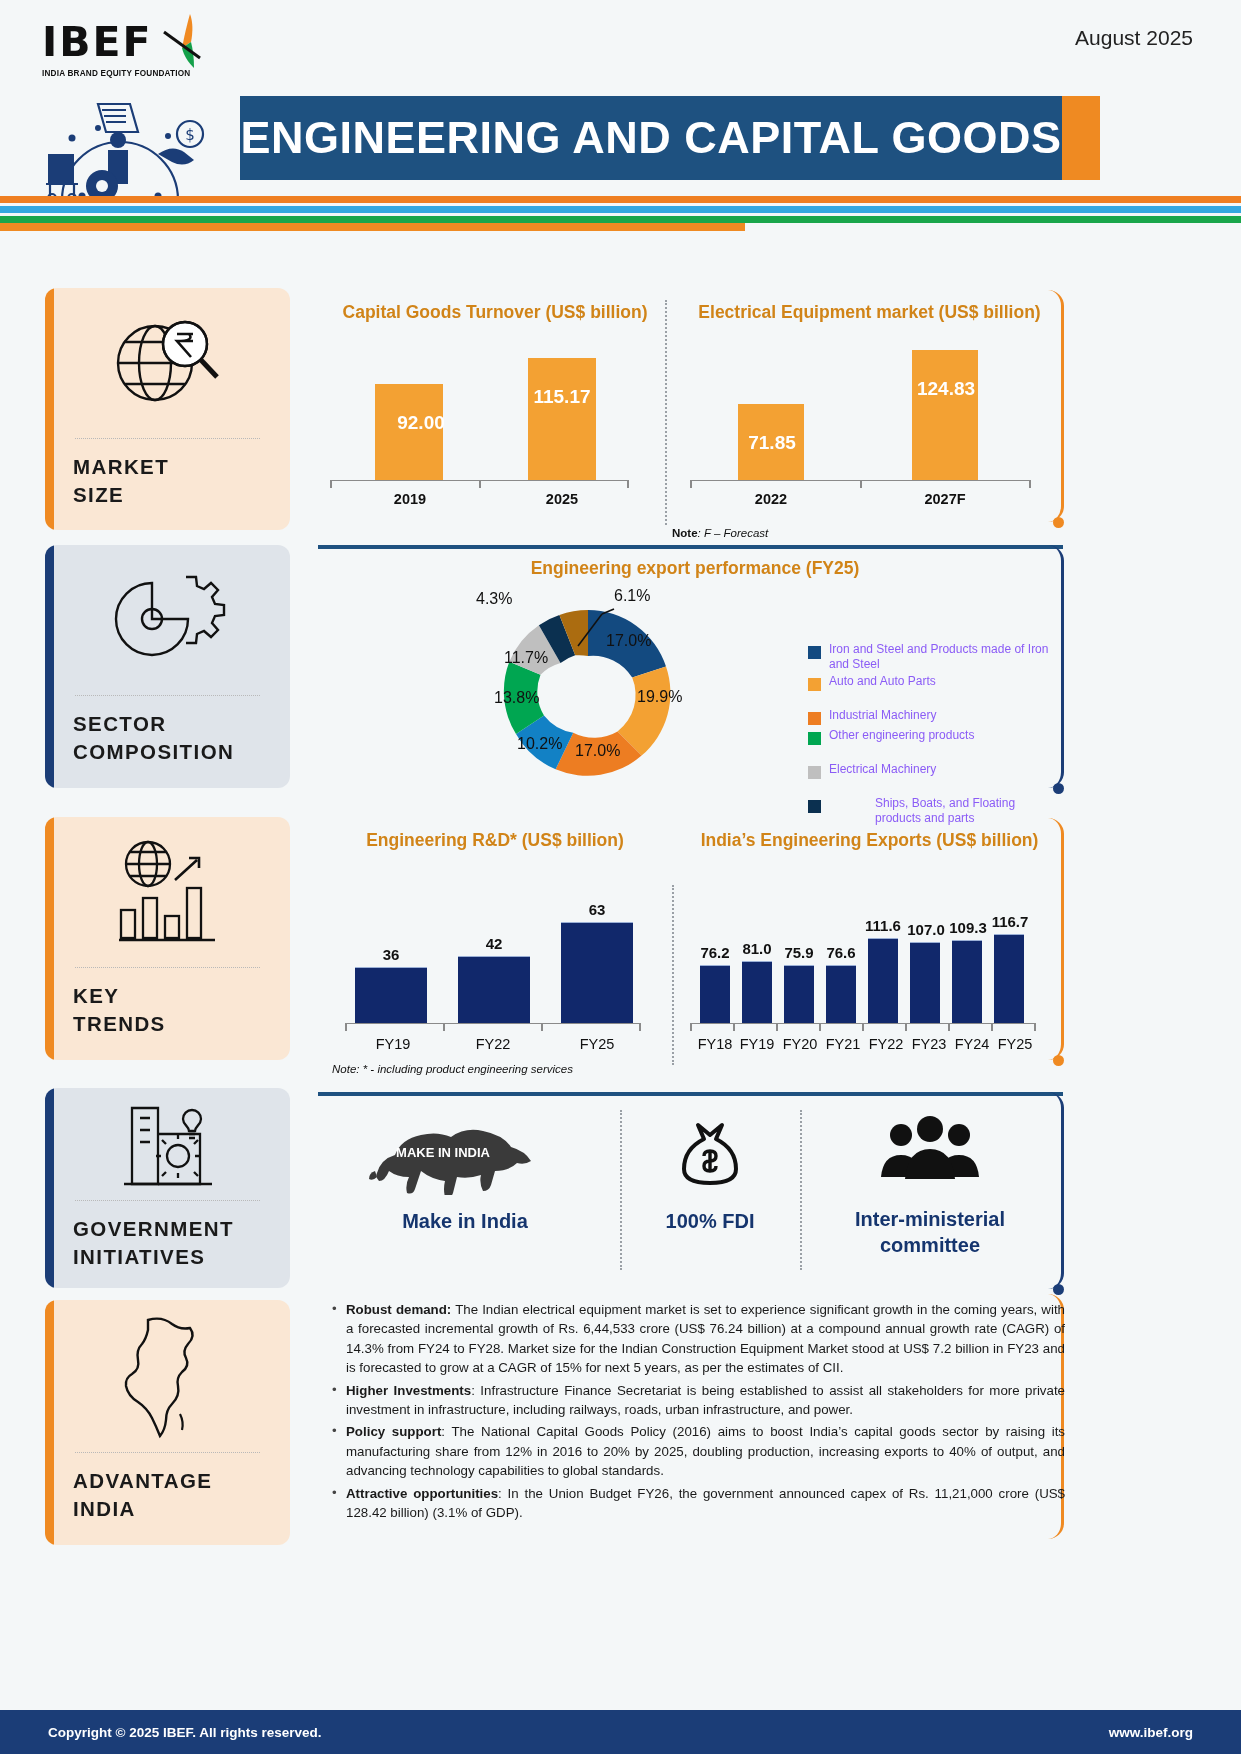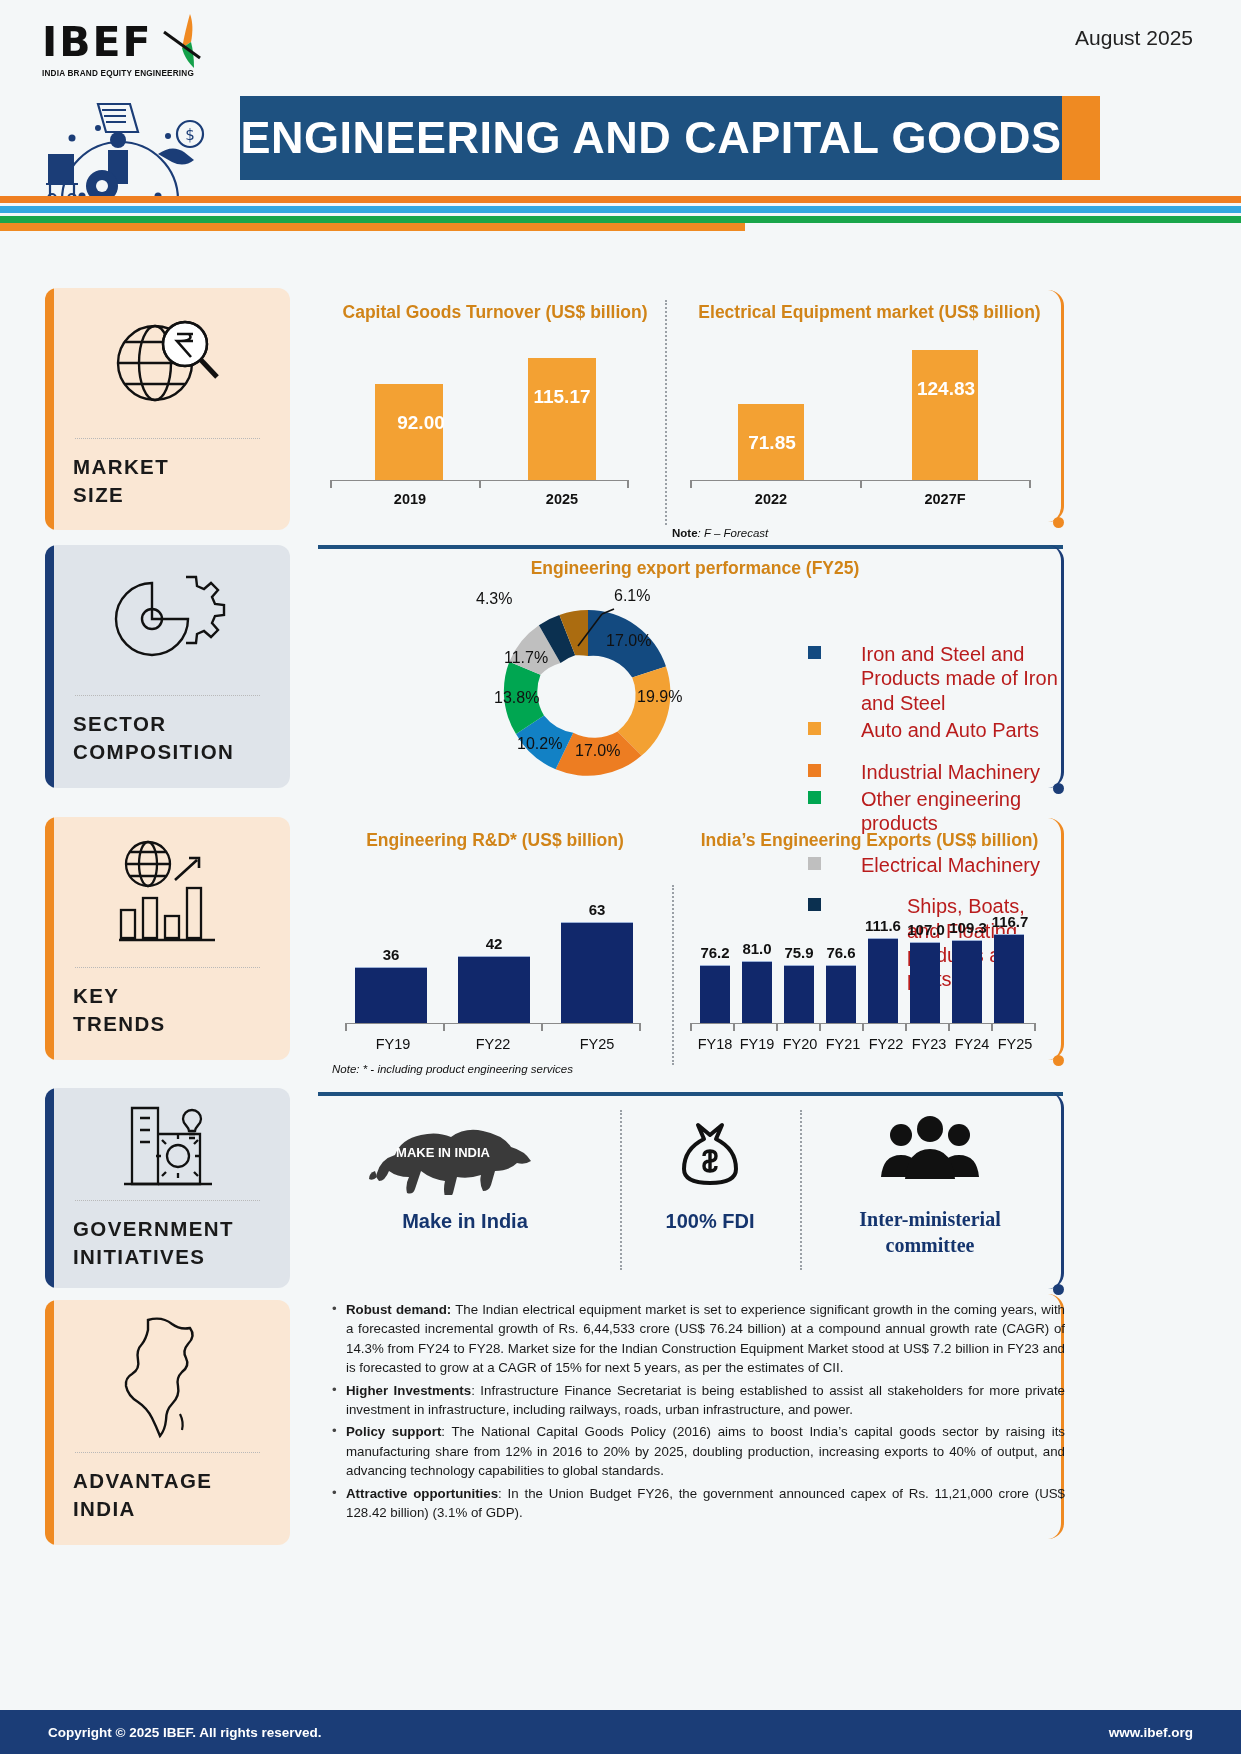--- a/index.html
+++ b/index.html
@@ -89,21 +89,21 @@
   .bar-cat-sm { position: absolute; font-size: 14.5px; color: #111; text-align: center; }
   .note { position: absolute; font-size: 11.5px; color: #111; font-style: italic; }
   .note b { font-style: normal; }
 
   
   .donut-wrap { position: absolute; }
   .pct { position: absolute; font-size: 16px; color: #111; }
   .legend { position: absolute; }
   .legend-row { display: flex; align-items: flex-start; margin-bottom: 3px; }
   .legend-sw { width: 13px; height: 13px; flex: 0 0 13px; margin-top: 4px; margin-right: 8px; }
-  .legend-tx { font-size: 20px; color: #b91c1c; line-height: 1.22; margin-left: 32px; }
+  .legend-tx { font-size: 12px; color: #8b5cf6; line-height: 1.22; }
 
   
   .gov-item { position: absolute; text-align: center; }
   .gov-label { font-size: 20px; font-weight: bold; color: #15356e; line-height: 1.28; margin-top: 10px; }
 
   
   .bullets { position: absolute; left: 330px; top: 1300px; width: 735px; }
   .bullets ul { list-style: none; }
   .bullets li {
     position: relative; padding-left: 16px; margin-bottom: 3px;
@@ -119,21 +119,21 @@
     justify-content: space-between; padding: 0 48px;
   }
   .footer span { color: #fff; font-size: 13.5px; font-weight: bold; }
 </style>
 </head>
 <body>
 
 <div class="header">
   <div class="logo-wrap">
     <div class="logo-text">IBEF</div>
-    <div class="logo-sub">INDIA BRAND EQUITY ENGINEERING</div>
+    <div class="logo-sub">INDIA BRAND EQUITY FOUNDATION</div>
     <svg class="logo-flag" viewBox="0 0 56 60">
       <path d="M30 2 C26 16 24 26 22 36 L31 30 C33 20 33 10 30 2 Z" fill="#f08a22"></path>
       <path d="M22 36 C24 44 28 50 34 56 C34 46 33 38 31 30 Z" fill="#14a04a"></path>
       <path d="M4 20 L40 46" stroke="#111" stroke-width="3" fill="none"></path>
     </svg>
   </div>
 
   <svg class="logo-art" viewBox="0 0 195 118">
     <g stroke="#1b3d77" stroke-width="2.2" fill="none">
       <path d="M58 12 h32 l8 28 h-32 z"></path>
@@ -467,21 +467,21 @@
   <svg width="110" height="78" viewBox="0 0 110 78">
     <g fill="#111">
       <circle cx="26" cy="20" r="11"></circle>
         <circle cx="55" cy="14" r="13"></circle>
         <circle cx="84" cy="20" r="11"></circle>
       <path d="M6 62 q2 -22 20 -22 q18 0 20 22 z"></path>
       <path d="M64 62 q2 -22 20 -22 q18 0 20 22 z"></path>
       <path d="M30 64 q3 -30 25 -30 q22 0 25 30 z"></path>
     </g>
   </svg>
-  <div class="gov-label" style="white-space:pre-line;font-family:Liberation Serif, serif;">Inter-ministerial
+  <div class="gov-label" style="white-space:pre-line;">Inter-ministerial
 committee</div>
 </div>
 
 <div class="panel-top-orange" style="left:318px; top:1294px; width:745px;"></div>
 <div class="round-right-orange" style="left:1040px; top:1294px; width:24px; height:245px; border-top:none; border-bottom:none;"></div>
 
 <div class="bullets">
   <ul>
     <li><b>Robust demand:</b><span> The Indian electrical equipment market is set to experience significant growth in the coming years, with a forecasted incremental growth of Rs. 6,44,533 crore (US$ 76.24 billion) at a compound annual growth rate (CAGR) of 14.3% from FY24 to FY28. Market size for the Indian Construction Equipment Market stood at US$ 7.2 billion in FY23 and is forecasted to grow at a CAGR of 15% for next 5 years, as per the estimates of CII.</span></li>
     <li><b>Higher Investments</b><span>: Infrastructure Finance Secretariat is being established to assist all stakeholders for more private investment in infrastructure, including railways, roads, urban infrastructure, and power.</span></li>

